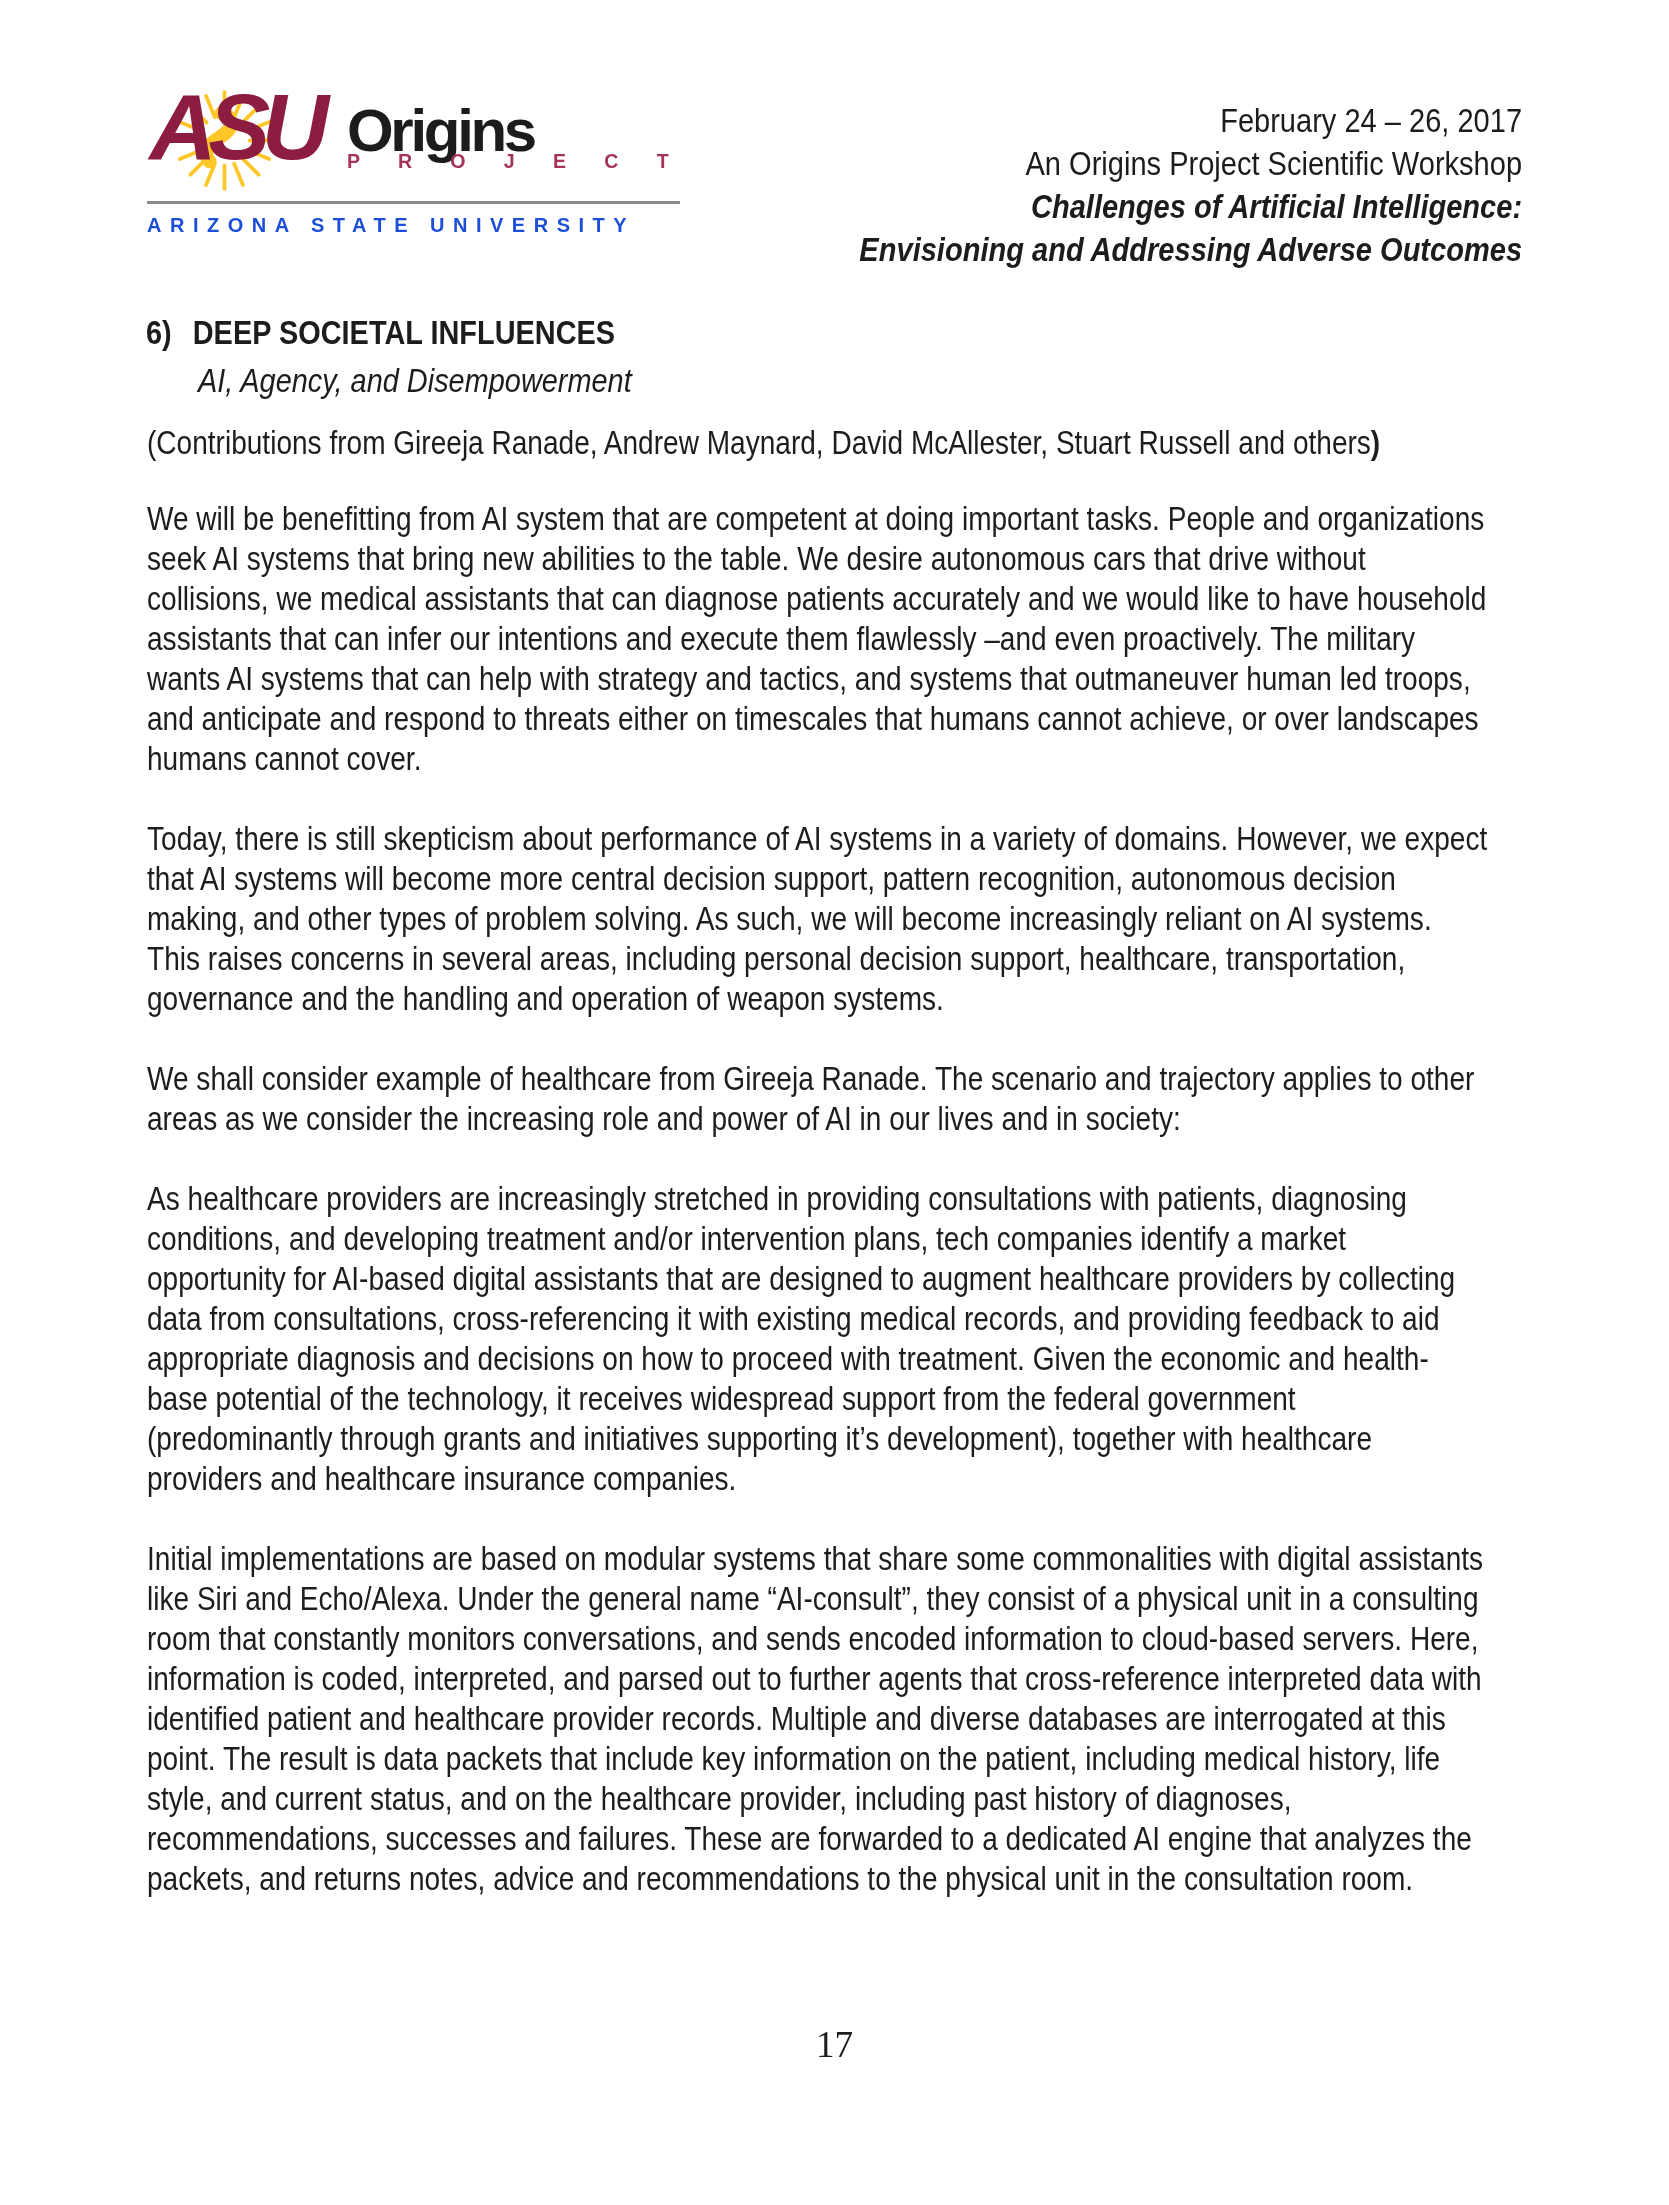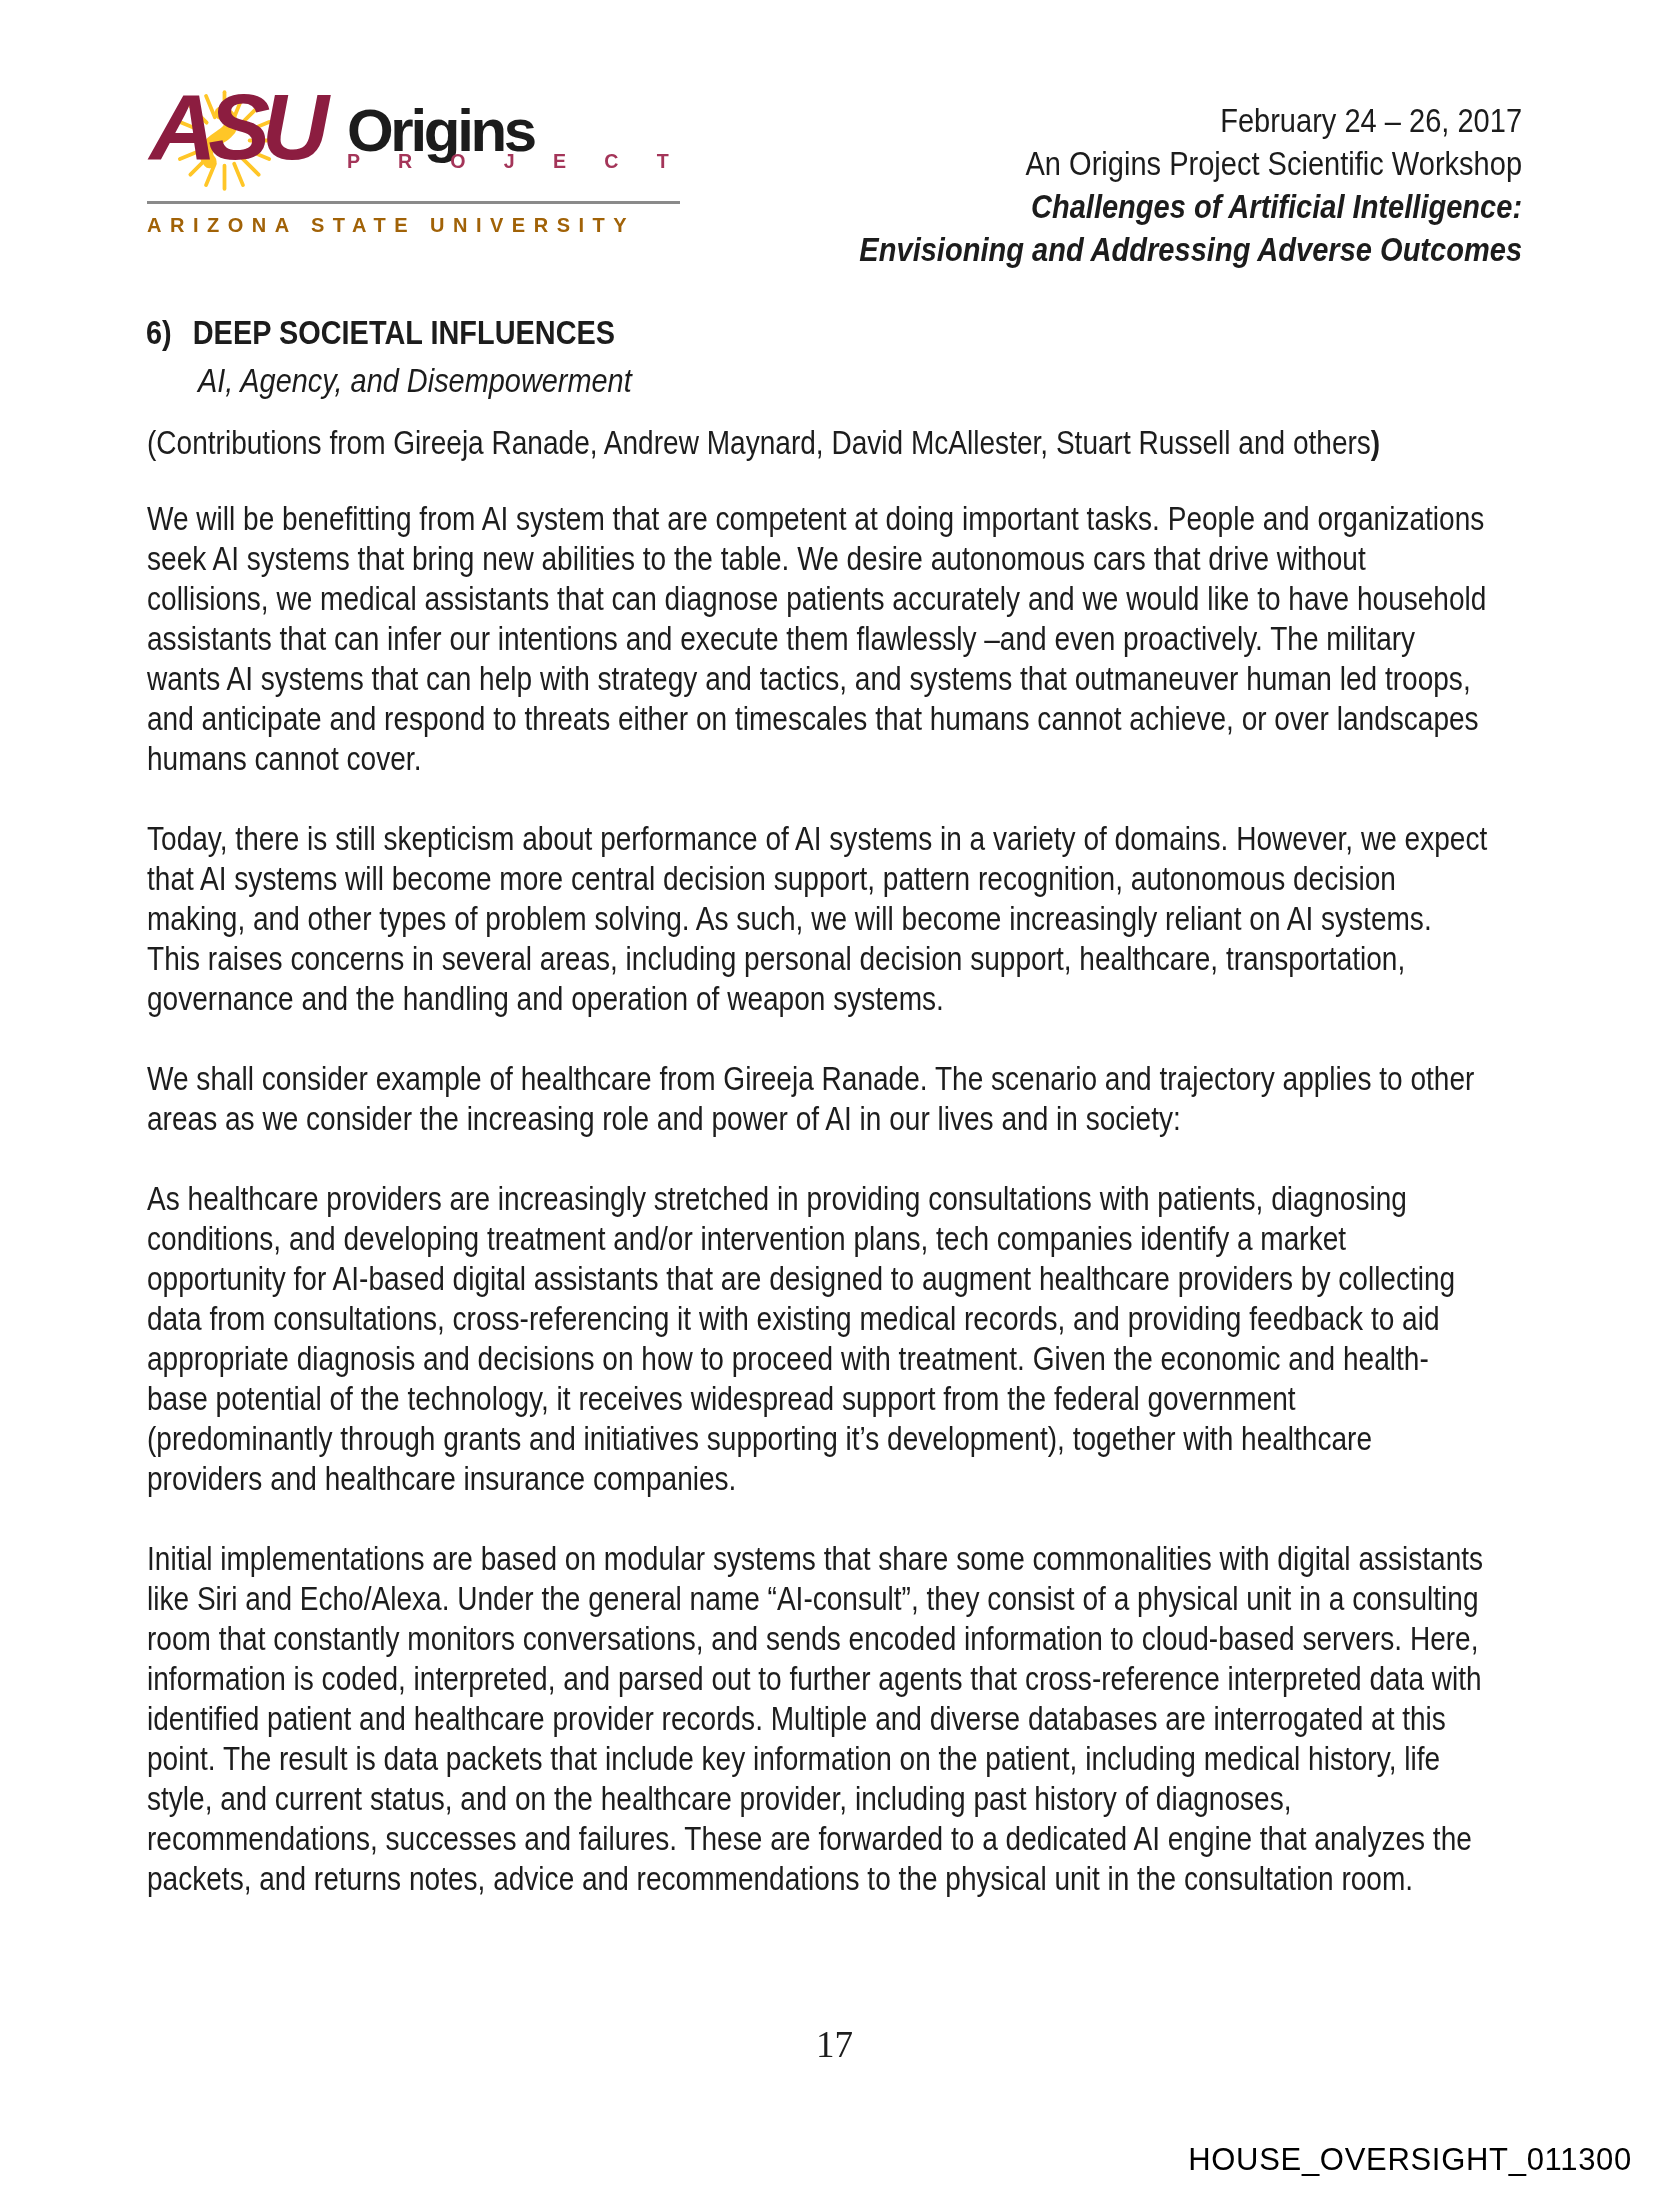--- a/index.html
+++ b/index.html
@@ -34,21 +34,21 @@
     font-size: 60px; font-weight: bold; line-height: 1;
     letter-spacing: -3.3px; color: #1c1c1c; margin-top: 7.9px;
   }
   .project-text {
     text-align: left; font-size: 19.6px; font-weight: bold; letter-spacing: 16.4px;
     color: #A43559; margin-top: -10.5px; margin-right: -14.4px; white-space: nowrap;
   }
   .logo-divider { height: 2.6px; background: #8a8a8a; margin-top: 5.2px; }
   .university-text {
     margin-top: 10.5px; font-size: 20px; font-weight: bold; letter-spacing: 8.5px;
-    color: #a16207; white-space: nowrap;
+    color: #1d4ed8; white-space: nowrap;
   }
 
   .header-block {
     position: absolute; right: 0; top: 14.4px; text-align: right;
     font-size: 33px; line-height: 43px; color: #1c1c1c;
     transform: scaleX(0.88); transform-origin: 100% 0;
     white-space: nowrap;
   }
   .hdr-bold-italic { font-weight: bold; font-style: italic; }
 
@@ -153,16 +153,15 @@
   <div class="bodytext">
     <p>We will be benefitting from AI system that are competent at doing important tasks. People and organizations seek AI systems that bring new abilities to the table. We desire autonomous cars that drive without collisions, we medical assistants that can diagnose patients accurately and we would like to have household assistants that can infer our intentions and execute them flawlessly –and even proactively. The military wants AI systems that can help with strategy and tactics, and systems that outmaneuver human led troops, and anticipate and respond to threats either on timescales that humans cannot achieve, or over landscapes humans cannot cover.</p>
     <p>Today, there is still skepticism about performance of AI systems in a variety of domains. However, we expect that AI systems will become more central decision support, pattern recognition, autonomous decision making, and other types of problem solving. As such, we will become increasingly reliant on AI systems. This raises concerns in several areas, including personal decision support, healthcare, transportation, governance and the handling and operation of weapon systems.</p>
     <p>We shall consider example of healthcare from Gireeja Ranade. The scenario and trajectory applies to other areas as we consider the increasing role and power of AI in our lives and in society:</p>
     <p>As healthcare providers are increasingly stretched in providing consultations with patients, diagnosing conditions, and developing treatment and/or intervention plans, tech companies identify a market opportunity for AI-based digital assistants that are designed to augment healthcare providers by collecting data from consultations, cross-referencing it with existing medical records, and providing feedback to aid appropriate diagnosis and decisions on how to proceed with treatment. Given the economic and health-base potential of the technology, it receives widespread support from the federal government (predominantly through grants and initiatives supporting it’s development), together with healthcare providers and healthcare insurance companies.</p>
     <p>Initial implementations are based on modular systems that share some commonalities with digital assistants like Siri and Echo/Alexa. Under the general name “AI-consult”, they consist of a physical unit in a consulting room that constantly monitors conversations, and sends encoded information to cloud-based servers. Here, information is coded, interpreted, and parsed out to further agents that cross-reference interpreted data with identified patient and healthcare provider records. Multiple and diverse databases are interrogated at this point. The result is data packets that include key information on the patient, including medical history, life style, and current status, and on the healthcare provider, including past history of diagnoses, recommendations, successes and failures. These are forwarded to a dedicated AI engine that analyzes the packets, and returns notes, advice and recommendations to the physical unit in the consultation room.</p>
   </div>
 
   <div class="page-number">17</div>
 
-  <div class="bates">HOUSE_OVERSIGHT_011300</div>
 
 </div>
 
 
 </body></html>

